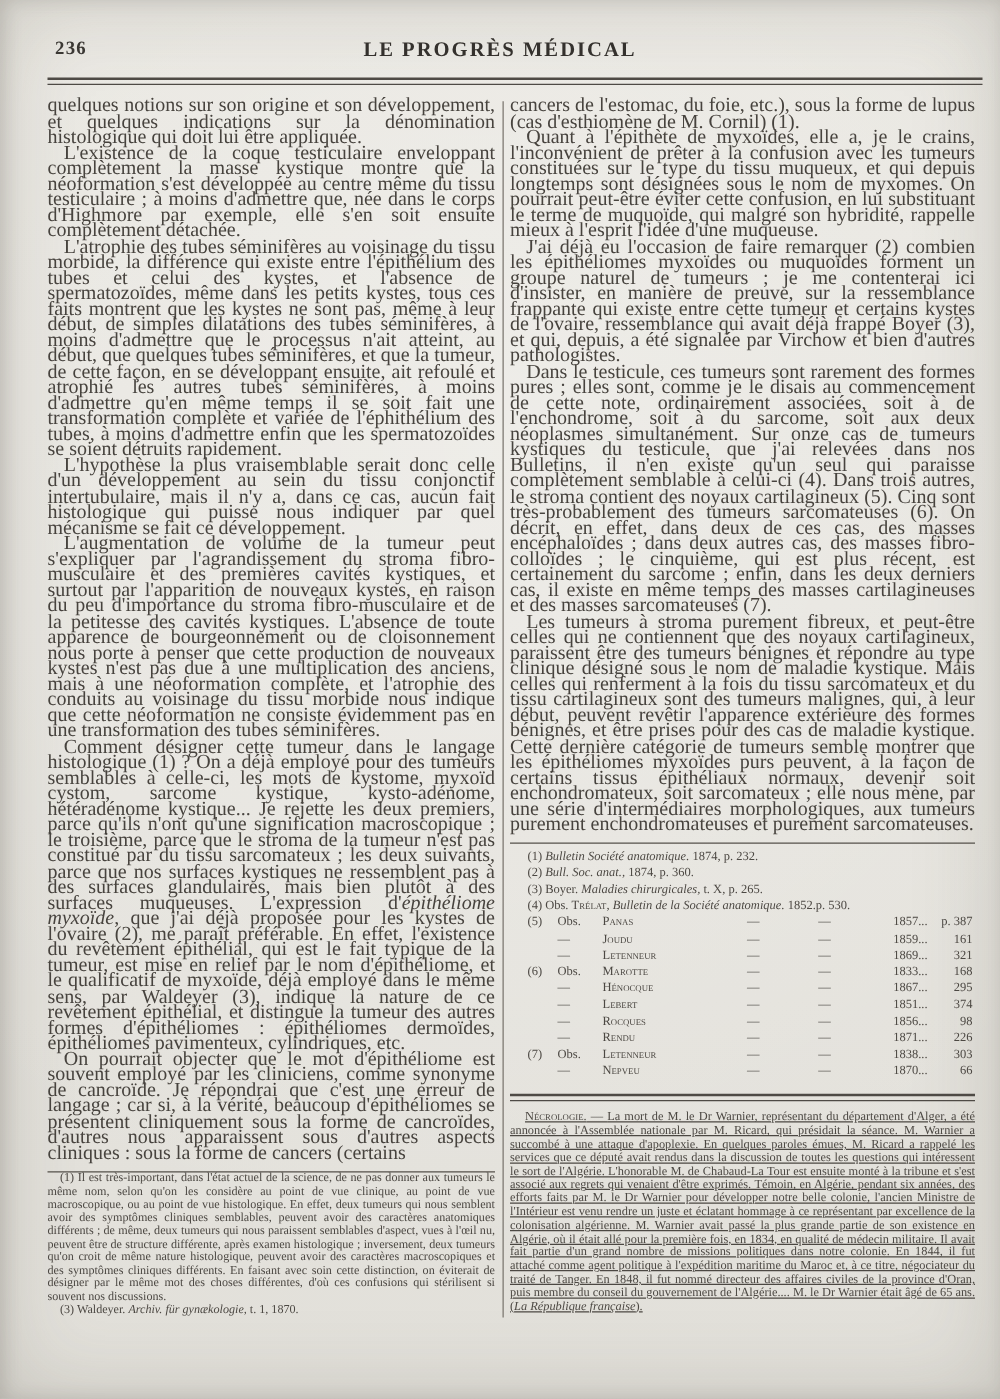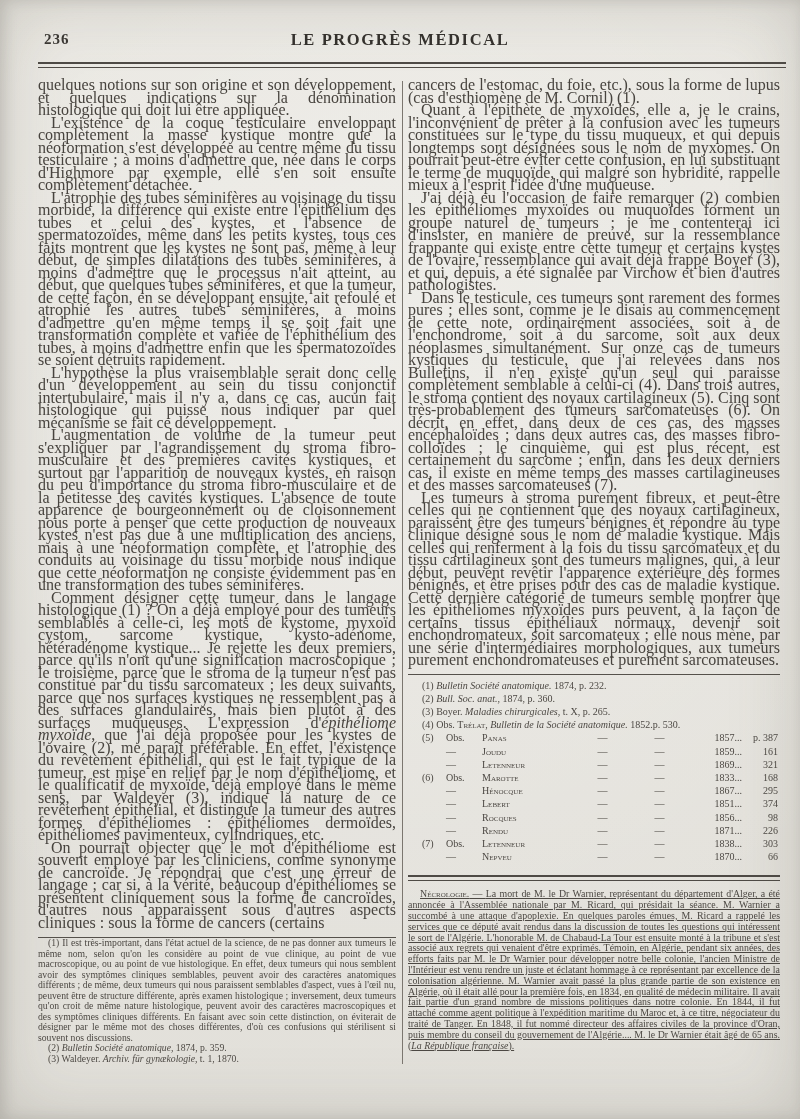--- a/index.html
+++ b/index.html
@@ -88,21 +88,20 @@
       <p class="bt">L'existence de la coque testiculaire enveloppant complètement la masse kystique montre que la néoformation s'est développée au centre même du tissu testiculaire ; à moins d'admettre que, née dans le corps d'Highmore par exemple, elle s'en soit ensuite complètement détachée.</p>
       <p class="bt">L'atrophie des tubes séminifères au voisinage du tissu morbide, la différence qui existe entre l'épithélium des tubes et celui des kystes, et l'absence de spermatozoïdes, même dans les petits kystes, tous ces faits montrent que les kystes ne sont pas, même à leur début, de simples dilatations des tubes séminifères, à moins d'admettre que le processus n'ait atteint, au début, que quelques tubes séminifères, et que la tumeur, de cette façon, en se développant ensuite, ait refoulé et atrophié les autres tubes séminifères, à moins d'admettre qu'en même temps il se soit fait une transformation complète et variée de l'éphithélium des tubes, à moins d'admettre enfin que les spermatozoïdes se soient détruits rapidement.</p>
       <p class="bt">L'hypothèse la plus vraisemblable serait donc celle d'un développement au sein du tissu conjonctif intertubulaire, mais il n'y a, dans ce cas, aucun fait histologique qui puisse nous indiquer par quel mécanisme se fait ce développement.</p>
       <p class="bt">L'augmentation de volume de la tumeur peut s'expliquer par l'agrandissement du stroma fibro-musculaire et des premières cavités kystiques, et surtout par l'apparition de nouveaux kystes, en raison du peu d'importance du stroma fibro-musculaire et de la petitesse des cavités kystiques. L'absence de toute apparence de bourgeonnement ou de cloisonnement nous porte à penser que cette production de nouveaux kystes n'est pas due à une multiplication des anciens, mais à une néoformation complète, et l'atrophie des conduits au voisinage du tissu morbide nous indique que cette néoformation ne consiste évidemment pas en une transformation des tubes séminifères.</p>
       <p class="bt"><span>Comment désigner cette tumeur dans le langage histologique (1) ? On a déjà employé pour des tumeurs semblables à celle-ci, les mots de kystome, myxoïd cystom, sarcome kystique, kysto-adénome, hétéradénome kystique... Je rejette les deux premiers, parce qu'ils n'ont qu'une signification macroscopique ; le troisième, parce que le stroma de la tumeur n'est pas constitué par du tissu sarcomateux ; les deux suivants, parce que nos surfaces kystiques ne ressemblent pas à des surfaces glandulaires, mais bien plutôt à des surfaces muqueuses. L'expression d'</span><em>épithéliome myxoïde</em><span>, que j'ai déjà proposée pour les kystes de l'ovaire (2), me paraît préférable. En effet, l'existence du revêtement épithélial, qui est le fait typique de la tumeur, est mise en relief par le nom d'épithéliome, et le qualificatif de myxoïde, déjà employé dans le même sens, par Waldeyer (3), indique la nature de ce revêtement épithélial, et distingue la tumeur des autres formes d'épithéliomes : épithéliomes dermoïdes, épithéliomes pavimenteux, cylindriques, etc.</span></p>
       <p class="bt">On pourrait objecter que le mot d'épithéliome est souvent employé par les cliniciens, comme synonyme de cancroïde. Je répondrai que c'est une erreur de langage ; car si, à la vérité, beaucoup d'épithéliomes se présentent cliniquement sous la forme de cancroïdes, d'autres nous apparaissent sous d'autres aspects cliniques : sous la forme de cancers (certains</p>
 
       <div class="fn-rule"></div>
       <div class="footnotes">
         <p class="fn">(1) Il est très-important, dans l'état actuel de la science, de ne pas donner aux tumeurs le même nom, selon qu'on les considère au point de vue clinique, au point de vue macroscopique, ou au point de vue histologique. En effet, deux tumeurs qui nous semblent avoir des symptômes cliniques semblables, peuvent avoir des caractères anatomiques différents ; de même, deux tumeurs qui nous paraissent semblables d'aspect, vues à l'œil nu, peuvent être de structure différente, après examen histologique ; inversement, deux tumeurs qu'on croit de même nature histologique, peuvent avoir des caractères macroscopiques et des symptômes cliniques différents. En faisant avec soin cette distinction, on éviterait de désigner par le même mot des choses différentes, d'où ces confusions qui stérilisent si souvent nos discussions.</p>
-        <p class="fn"><span>(2) </span><em>Bulletin Société anatomique,</em><span> 1874, p. 359.</span></p>
         <p class="fn"><span>(3) Waldeyer. </span><em>Archiv. für gynækologie,</em><span> t. 1, 1870.</span></p>
       </div>
     </div>
 
     <div class="divider"></div>
 
     <div class="col-right">
       <p class="bt ni">cancers de l'estomac, du foie, etc.), sous la forme de lupus (cas d'esthiomène de M. Cornil) (1).</p>
       <p class="bt">Quant à l'épithète de myxoïdes, elle a, je le crains, l'inconvénient de prêter à la confusion avec les tumeurs constituées sur le type du tissu muqueux, et qui depuis longtemps sont désignées sous le nom de myxomes. On pourrait peut-être éviter cette confusion, en lui substituant le terme de muquoïde, qui malgré son hybridité, rappelle mieux à l'esprit l'idée d'une muqueuse.</p>
       <p class="bt">J'ai déjà eu l'occasion de faire remarquer (2) combien les épithéliomes myxoïdes ou muquoïdes forment un groupe naturel de tumeurs ; je me contenterai ici d'insister, en manière de preuve, sur la ressemblance frappante qui existe entre cette tumeur et certains kystes de l'ovaire, ressemblance qui avait déjà frappé Boyer (3), et qui, depuis, a été signalée par Virchow et bien d'autres pathologistes.</p>

